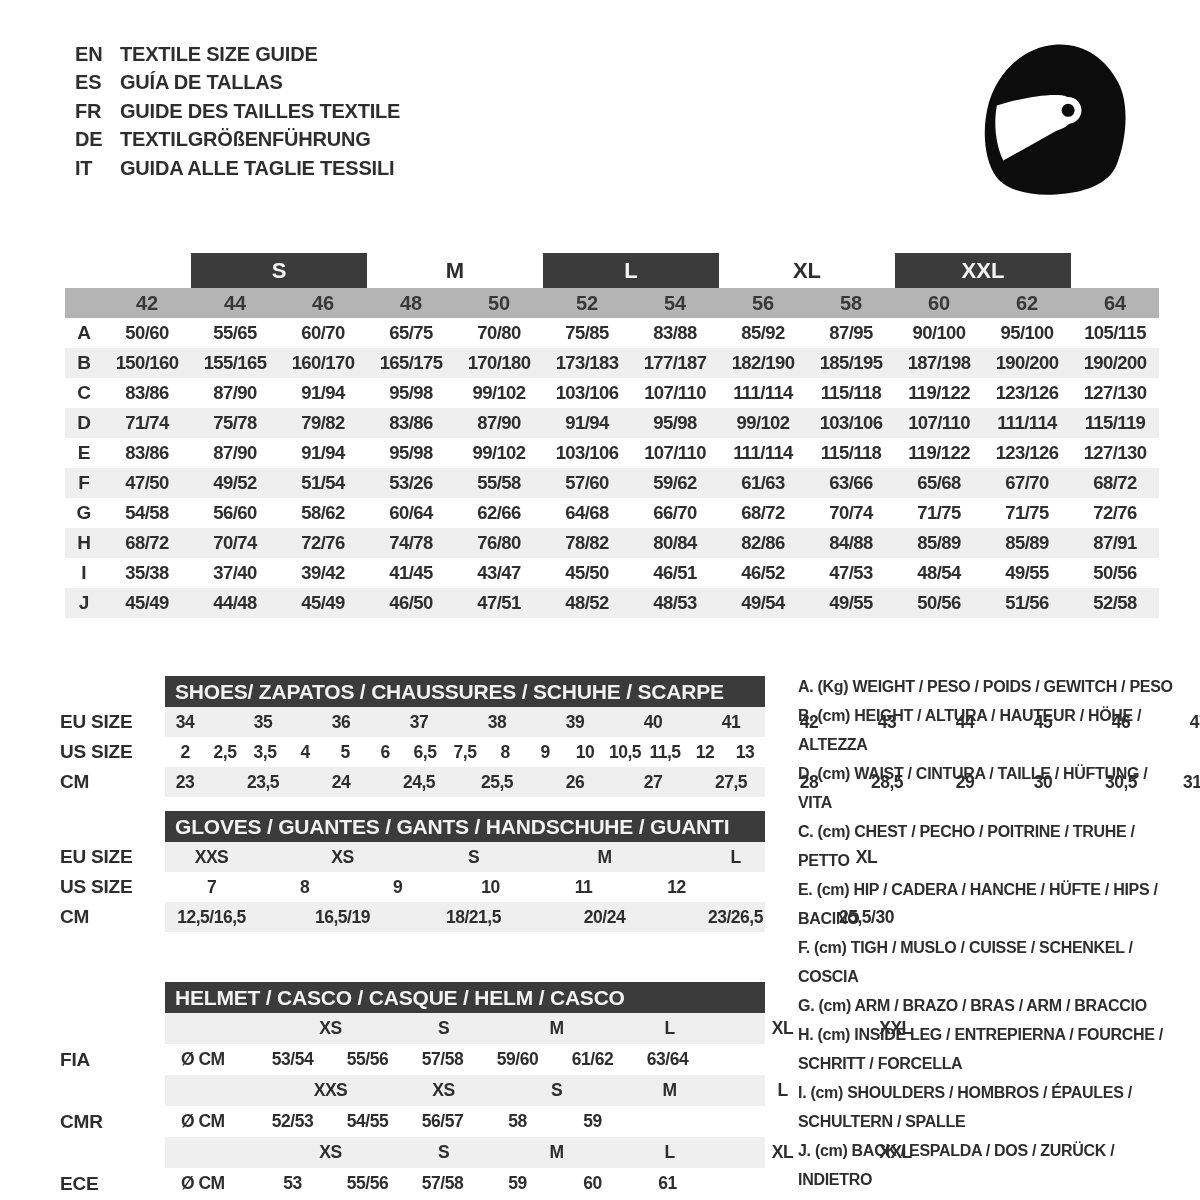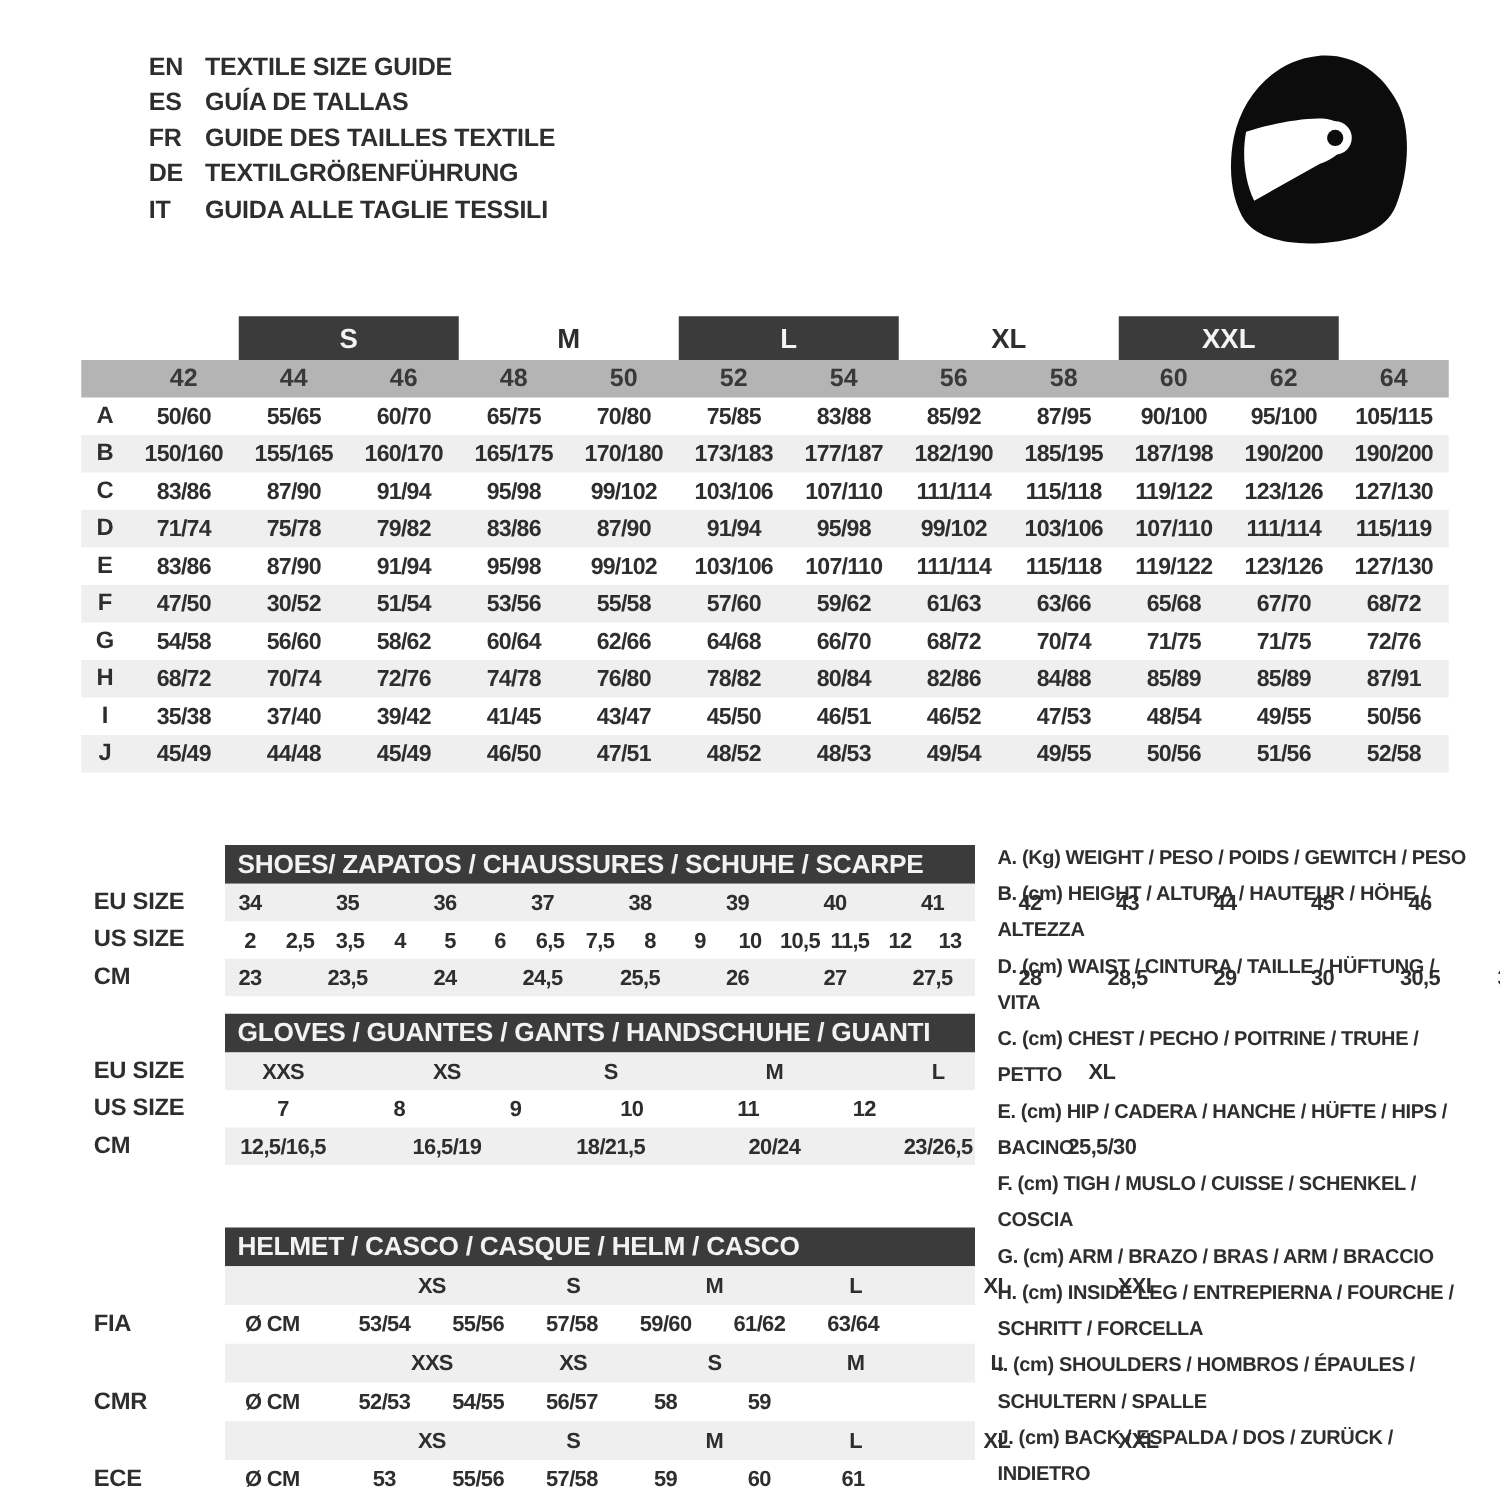--- a/index.html
+++ b/index.html
@@ -2,38 +2,38 @@
 <html><head>
 <meta charset="utf-8">
 <style>
   html,body{margin:0;padding:0;background:#ffffff;}
   .page{
     position:relative;width:1200px;height:1200px;background:#fff;
     font-family:"Liberation Sans","DejaVu Sans",sans-serif;color:#2e2e2e;overflow:hidden;
   }
   
   .lang-list{position:absolute;left:75px;top:40px;}
-  .lang-row{display:flex;height:28.5px;align-items:center;font-size:20px;font-weight:700;letter-spacing:-0.2px;margin-left:44px;}
+  .lang-row{display:flex;height:28.5px;align-items:center;font-size:20px;font-weight:700;letter-spacing:-0.2px;}
   .lang-code{width:45px;flex:0 0 45px;}
   
   .helmet-icon{position:absolute;left:975px;top:34px;width:162px;height:164px;}
   
   .main-table{position:absolute;left:65px;top:253px;width:1094px;}
   .band{display:grid;grid-template-columns:38px repeat(12,88px);height:35px;}
   .band .grp{display:flex;align-items:center;justify-content:center;font-size:22px;font-weight:700;grid-column:span 2;}
   .band .grp.boxed{background:#3b3b3b;color:#f4f4f4;}
   .band .sp2{grid-column:span 2;}
   .cols{display:grid;grid-template-columns:38px repeat(12,88px);height:30px;background:#b4b4b4;}
   .cols .c{display:flex;align-items:center;justify-content:center;font-size:20px;font-weight:700;color:#393939;}
   .mrow{display:grid;grid-template-columns:38px repeat(12,88px);height:30px;}
   .mrow.alt{background:#efefef;}
   .mrow .lab{display:flex;align-items:center;justify-content:center;font-size:19px;font-weight:700;}
   .mrow .v{display:flex;align-items:center;justify-content:center;font-size:18.5px;font-weight:700;letter-spacing:-0.6px;}
   
-  .subtable{position:absolute;left:60px;}
+  .subtable{position:absolute;left:45px;}
   .subtable.shoes{top:676px;}
   .subtable.gloves{top:811px;}
   .subtable.helm{top:948px;margin-top:34px;}
   .bar{margin-left:120px;width:600px;height:31px;background:#3b3b3b;color:#f2f2f2;
        display:flex;align-items:center;font-size:21px;font-weight:700;padding-left:10px;
        box-sizing:border-box;letter-spacing:-0.2px;white-space:nowrap;}
   .srow{display:flex;height:30px;}
   .helm .srow{height:31px;}
   .srow .slab{width:120px;flex:0 0 120px;display:flex;align-items:center;font-size:19px;font-weight:700;
               padding-left:15px;box-sizing:border-box;letter-spacing:-0.2px;}
@@ -182,23 +182,23 @@
           <div class="v">107/110</div>
           <div class="v">111/114</div>
           <div class="v">115/118</div>
           <div class="v">119/122</div>
           <div class="v">123/126</div>
           <div class="v">127/130</div>
         </div>
         <div class="mrow alt">
           <div class="lab">F</div>
           <div class="v">47/50</div>
-          <div class="v">30/52</div>
+          <div class="v">49/52</div>
           <div class="v">51/54</div>
-          <div class="v">53/56</div>
+          <div class="v">53/26</div>
           <div class="v">55/58</div>
           <div class="v">57/60</div>
           <div class="v">59/62</div>
           <div class="v">61/63</div>
           <div class="v">63/66</div>
           <div class="v">65/68</div>
           <div class="v">67/70</div>
           <div class="v">68/72</div>
         </div>
         <div class="mrow">

